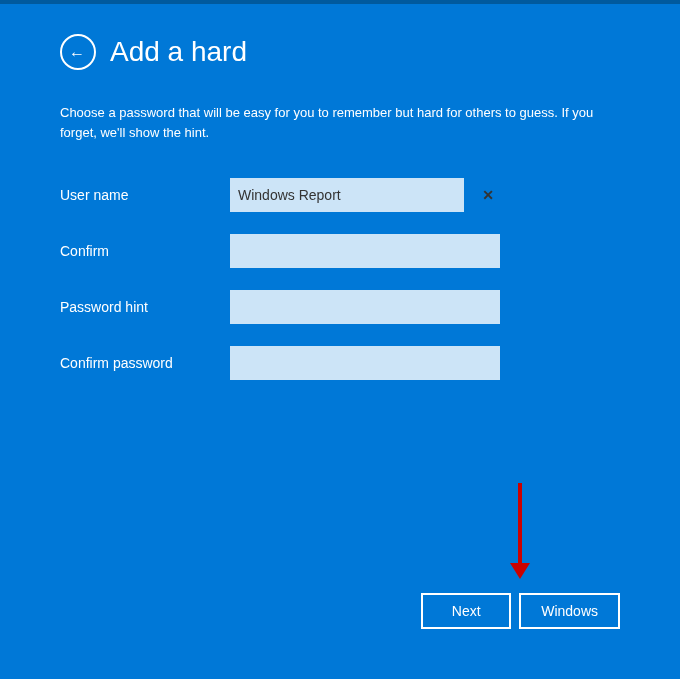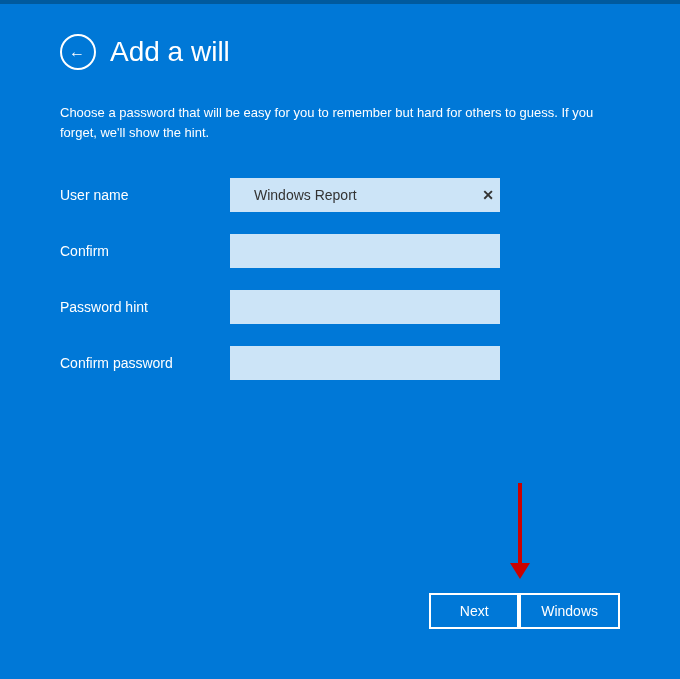--- a/index.html
+++ b/index.html
@@ -90,26 +90,26 @@
       color: white;
       flex-shrink: 0;
     }
 
     .input-wrapper {
       position: relative;
       width: 270px;
     }
 
     .form-input {
-      width: 270px;
+      width: 234px;
       height: 34px;
       background-color: #cce4f7;
       border: none;
       outline: none;
-      padding: 4px 30px 4px 24px;
+      padding: 4px 30px 4px 8px;
       font-size: 14px;
       color: #333;
     }
 
     .input-clear {
       position: absolute;
       right: 6px;
       top: 50%;
       transform: translateY(-50%);
       cursor: pointer;
@@ -133,21 +133,21 @@
       color: #333;
     }
 
     .spacer {
       flex: 1;
     }
 
     .button-row {
       display: flex;
       justify-content: flex-end;
-      gap: 0;
+      gap: 8px;
       padding-bottom: 20px;
       position: relative;
       align-items: flex-end;
     }
 
     .arrow-indicator {
       position: absolute;
       right: 90px;
       top: -110px;
       display: flex;
@@ -195,21 +195,21 @@
 <body>
 
 <div class="top-bar"></div>
 
 <div class="container">
 
   <div class="header">
     <button class="back-button">
       <span class="back-arrow">←</span>
     </button>
-    <h1 class="title">Add a will</h1>
+    <h1 class="title">Add a hard</h1>
   </div>
 
   <p class="description">Choose a password that will be easy for you to remember but hard for others to guess. If you forget, we'll show the hint.</p>
 
   <div class="form-area">
 
     <div class="form-row">
       <label class="form-label">User name</label>
       <div class="input-wrapper">
         <input class="form-input" type="text" value="Windows Report" style="">

